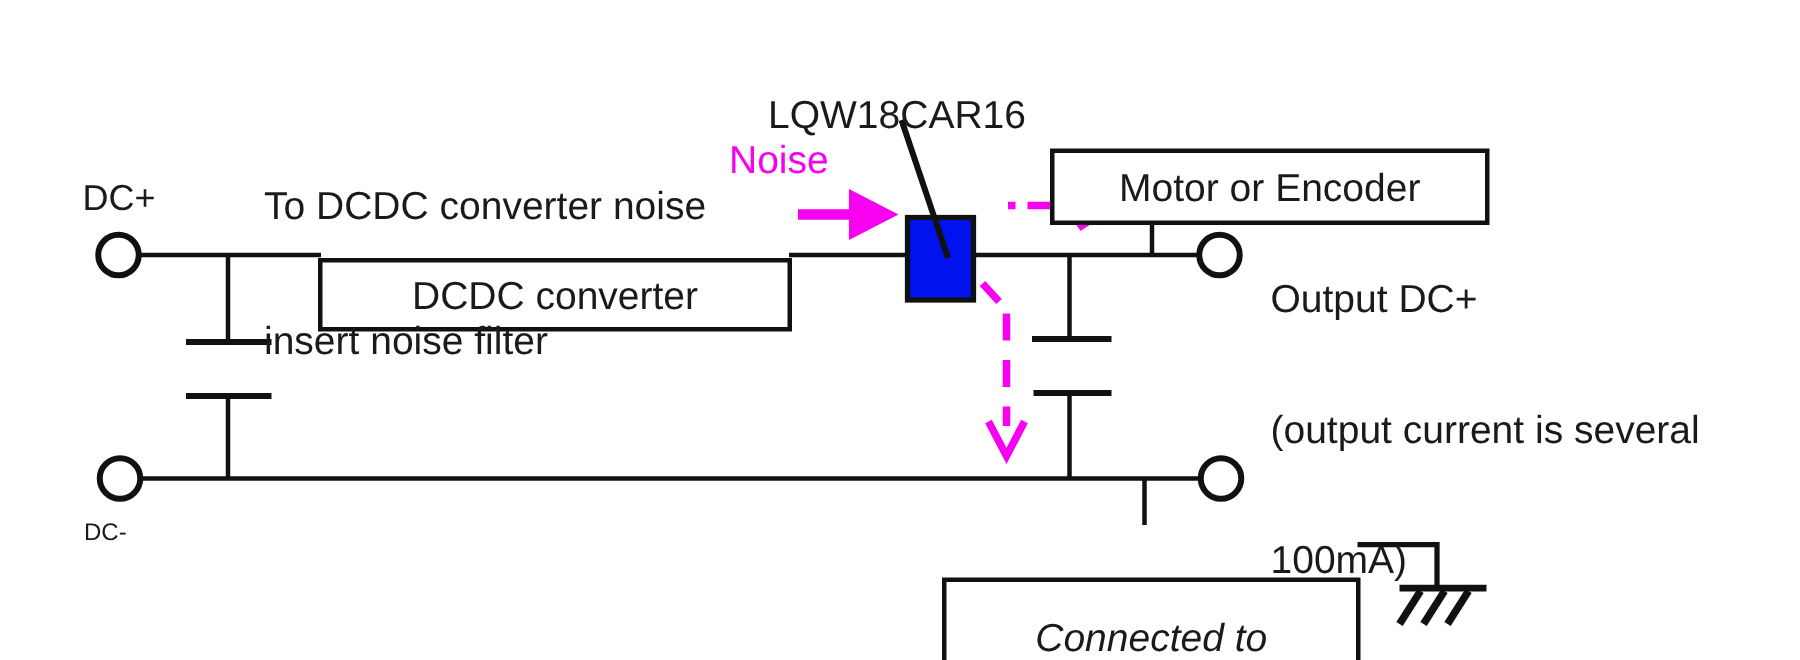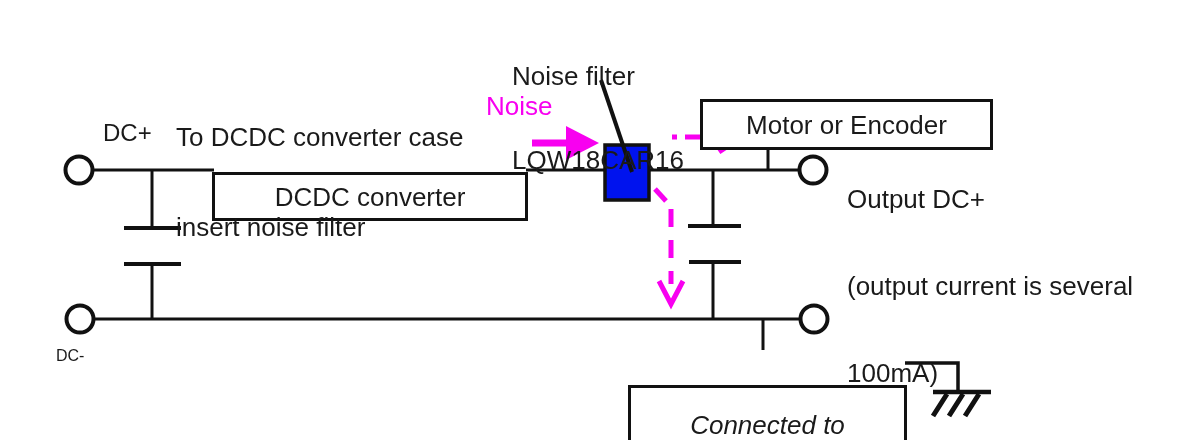--- a/index.html
+++ b/index.html
@@ -41,21 +41,21 @@
   #dcdc-box{left:212px;top:136px;width:316px;height:49px;}
   #motor-box{left:700px;top:63px;width:293px;height:51px;}
   #metal-box{left:628px;top:349px;width:279px;height:79px;font-style:italic;}
 
   .lbl{
     position:absolute;z-index:3;
     color:var(--text);
     font-size:26px;line-height:30px;
     white-space:pre;
   }
-  #lbl-dc-plus{left:55px;top:118px;font-size:24px;margin-left:48px;}
+  #lbl-dc-plus{left:55px;top:118px;font-size:24px;}
   #lbl-dc-minus{left:56px;top:341px;font-size:16px;}
   #lbl-annotation{left:176px;top:62px;}
   #lbl-noise-filter{left:512px;top:6px;line-height:28px;}
   #lbl-noise{left:486px;top:91px;color:var(--noise-accent);}
   #lbl-output{left:847px;top:127px;line-height:29px;}
 </style>
 </head>
 <body>
 
 <div id="stage">
@@ -124,26 +124,25 @@
   </div>
 
   <div class="cbox" id="metal-box">
     <span>Connected to</span>
   </div>
 
   <div class="lbl" id="lbl-dc-plus">DC+</div>
   <div class="lbl" id="lbl-dc-minus">DC-</div>
 
   <div class="lbl" id="lbl-annotation">
-    <div>To DCDC converter case</div>
+    <div>To DCDC converter noise</div>
     <div>insert noise filter</div>
   </div>
 
   <div class="lbl" id="lbl-noise-filter">
-    <div>Noise filter</div>
     <div>LQW18CAR16</div>
   </div>
 
   <div class="lbl" id="lbl-noise">Noise</div>
 
   <div class="lbl" id="lbl-output">
     <div>Output DC+</div>
     <div>(output current is several</div>
     <div>100mA)</div>
   </div>

